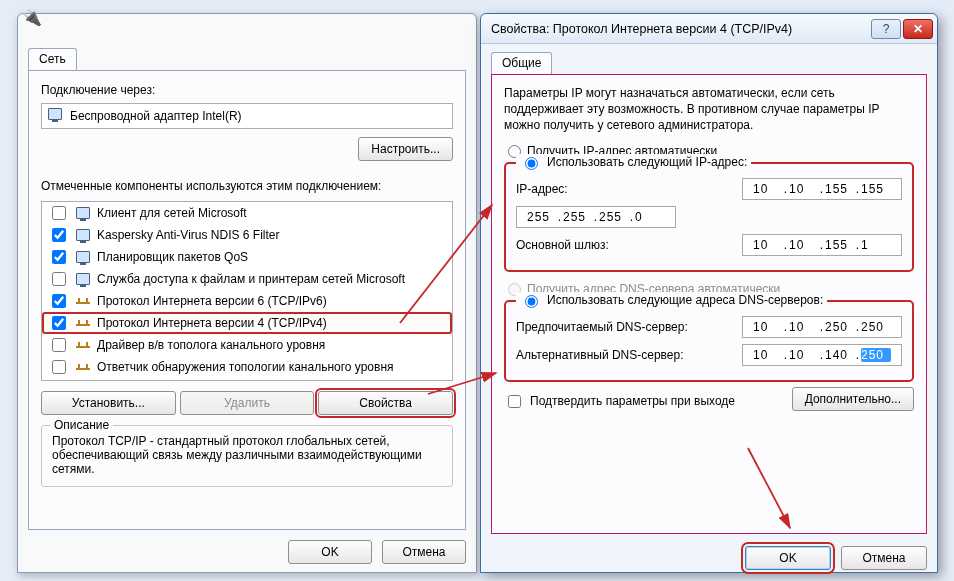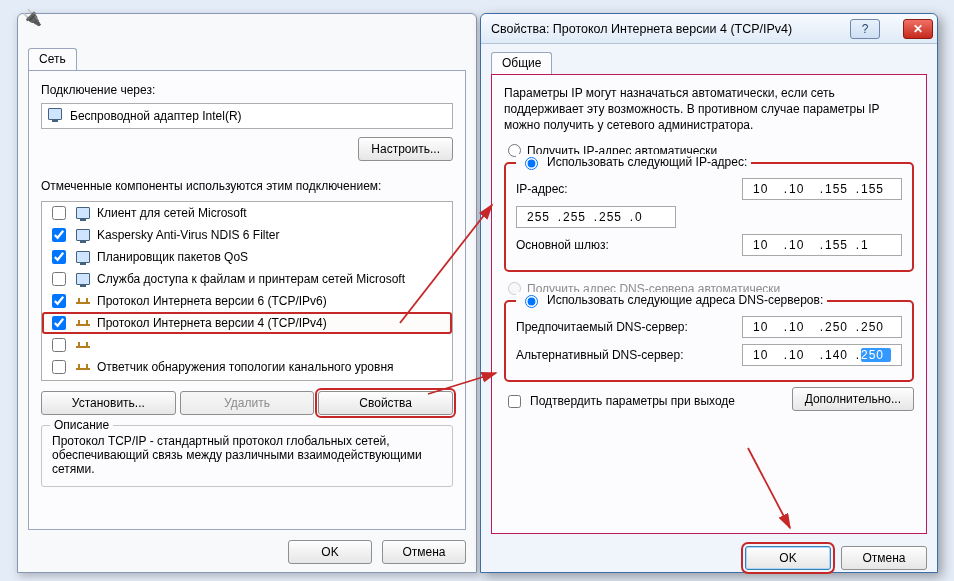--- a/index.html
+++ b/index.html
@@ -143,21 +143,21 @@
     box-shadow: 4px 4px 12px rgba(0,0,0,.35);
   }
   .titlebar {
     display: flex;
     align-items: center;
     height: 30px;
     background: linear-gradient(#f7fbff,#dfeaf7);
     border-bottom: 1px solid #b6c4d8;
     padding: 0 4px 0 10px;
     border-radius: 6px 6px 0 0;
-    gap: 23px;
+    gap: 2px;
   }
   .titlebar .title { flex: 1; font-size: 12.5px; }
   .tb-btn {
     width: 30px; height: 20px;
     border-radius: 3px;
     display: flex; align-items: center; justify-content: center;
     font-size: 12px;
     border: 1px solid #6d87ad;
     background: linear-gradient(#e9f1fb,#cfe0f3);
     cursor: pointer;
@@ -172,21 +172,21 @@
 
   .r-body { padding: 8px 10px 10px 10px; }
   .r-tab-body {
     border: 1px solid #be185d;
     background: #fcfcfe;
     padding: 10px 12px 12px 12px;
     min-height: 460px;
   }
   .intro { margin-bottom: 10px; line-height: 1.35; }
 
-  .radio-row { display:flex; align-items:flex-start; gap:6px; margin: 2px 0 2px 4px; }
+  .radio-row { display:flex; align-items:flex-end; gap:6px; margin: 2px 0 2px 4px; }
   .radio-row input { margin:0; }
   .radio-row.disabled { color:#8c8c8c; }
 
   .group {
     border: 2px solid #c62828;
     border-radius: 5px;
     padding: 8px 10px 8px 10px;
     margin: 4px 0 10px 0;
     position: relative;
   }
@@ -300,20 +300,21 @@
             <span class="comp-ic">
               <span class="mini-net"></span>
             </span>
             <span>Протокол Интернета версии 4 (TCP/IPv4)</span>
           </div>
           <div class="comp-row">
             <input type="checkbox" class="comp-chk" style="">
             <span class="comp-ic">
               <span class="mini-net"></span>
             </span>
+            <span>Драйвер в/в тополога канального уровня</span>
           </div>
           <div class="comp-row">
             <input type="checkbox" class="comp-chk" style="">
             <span class="comp-ic">
               <span class="mini-net"></span>
             </span>
             <span>Ответчик обнаружения топологии канального уровня</span>
           </div>
         </div>
 

